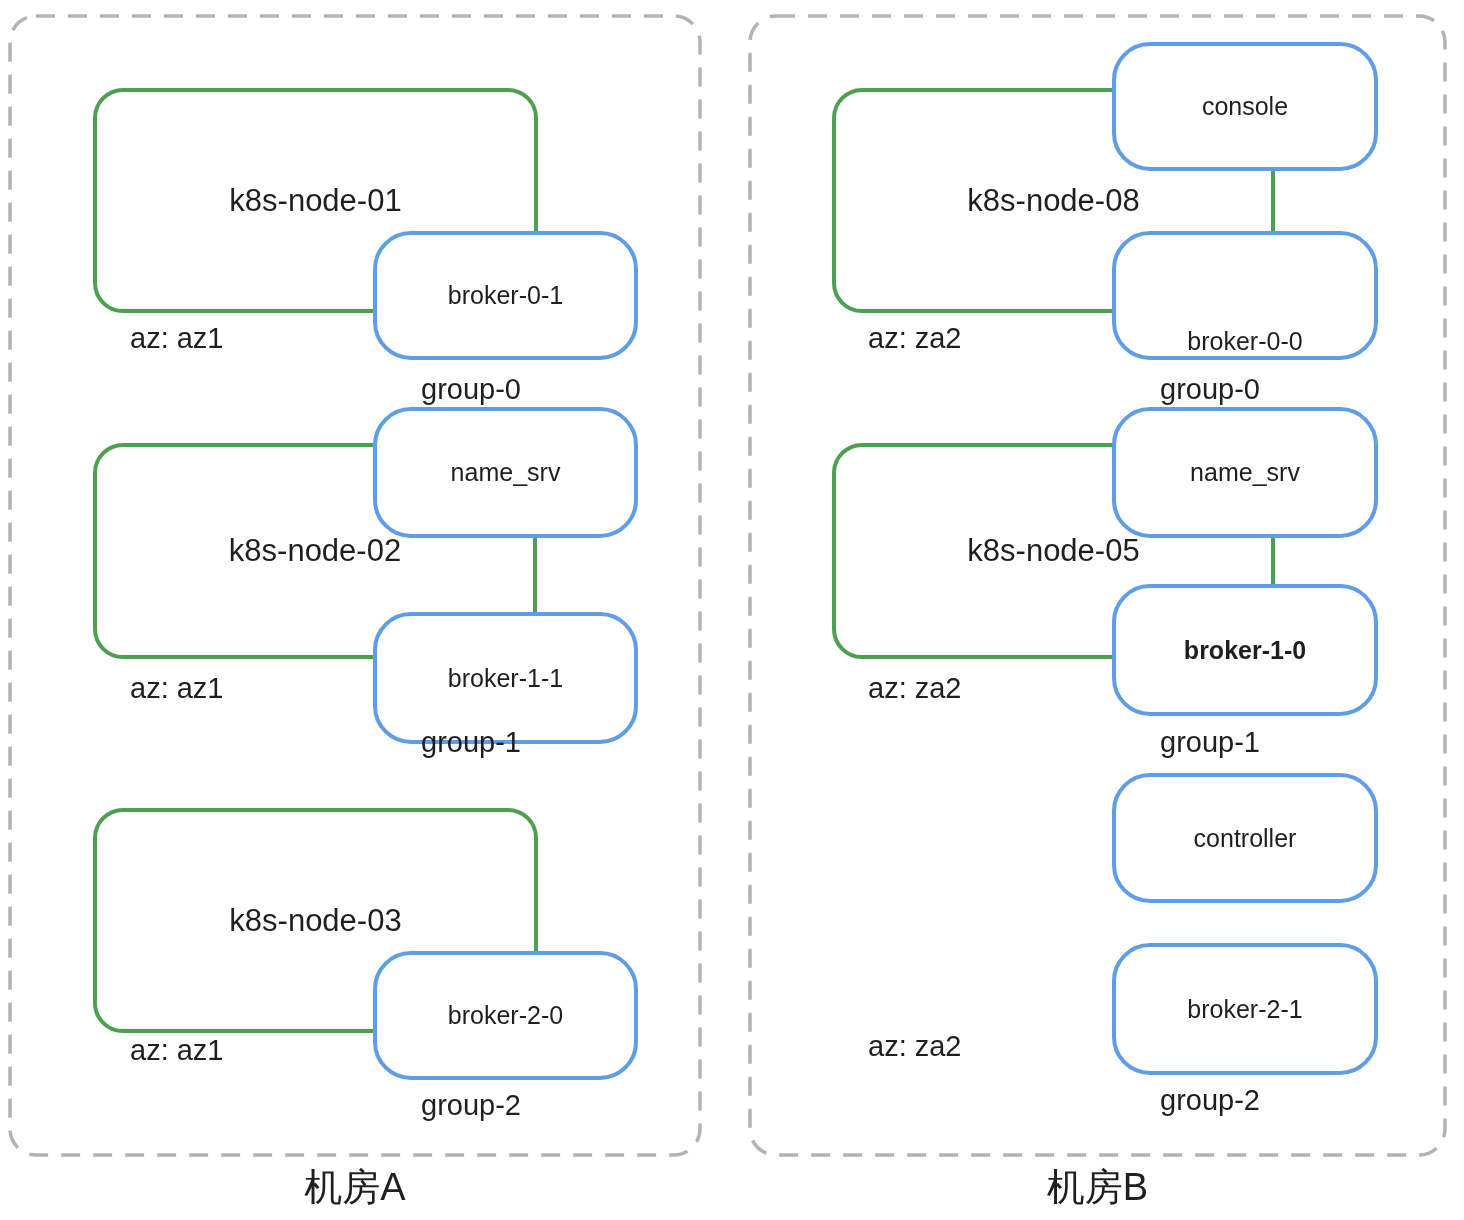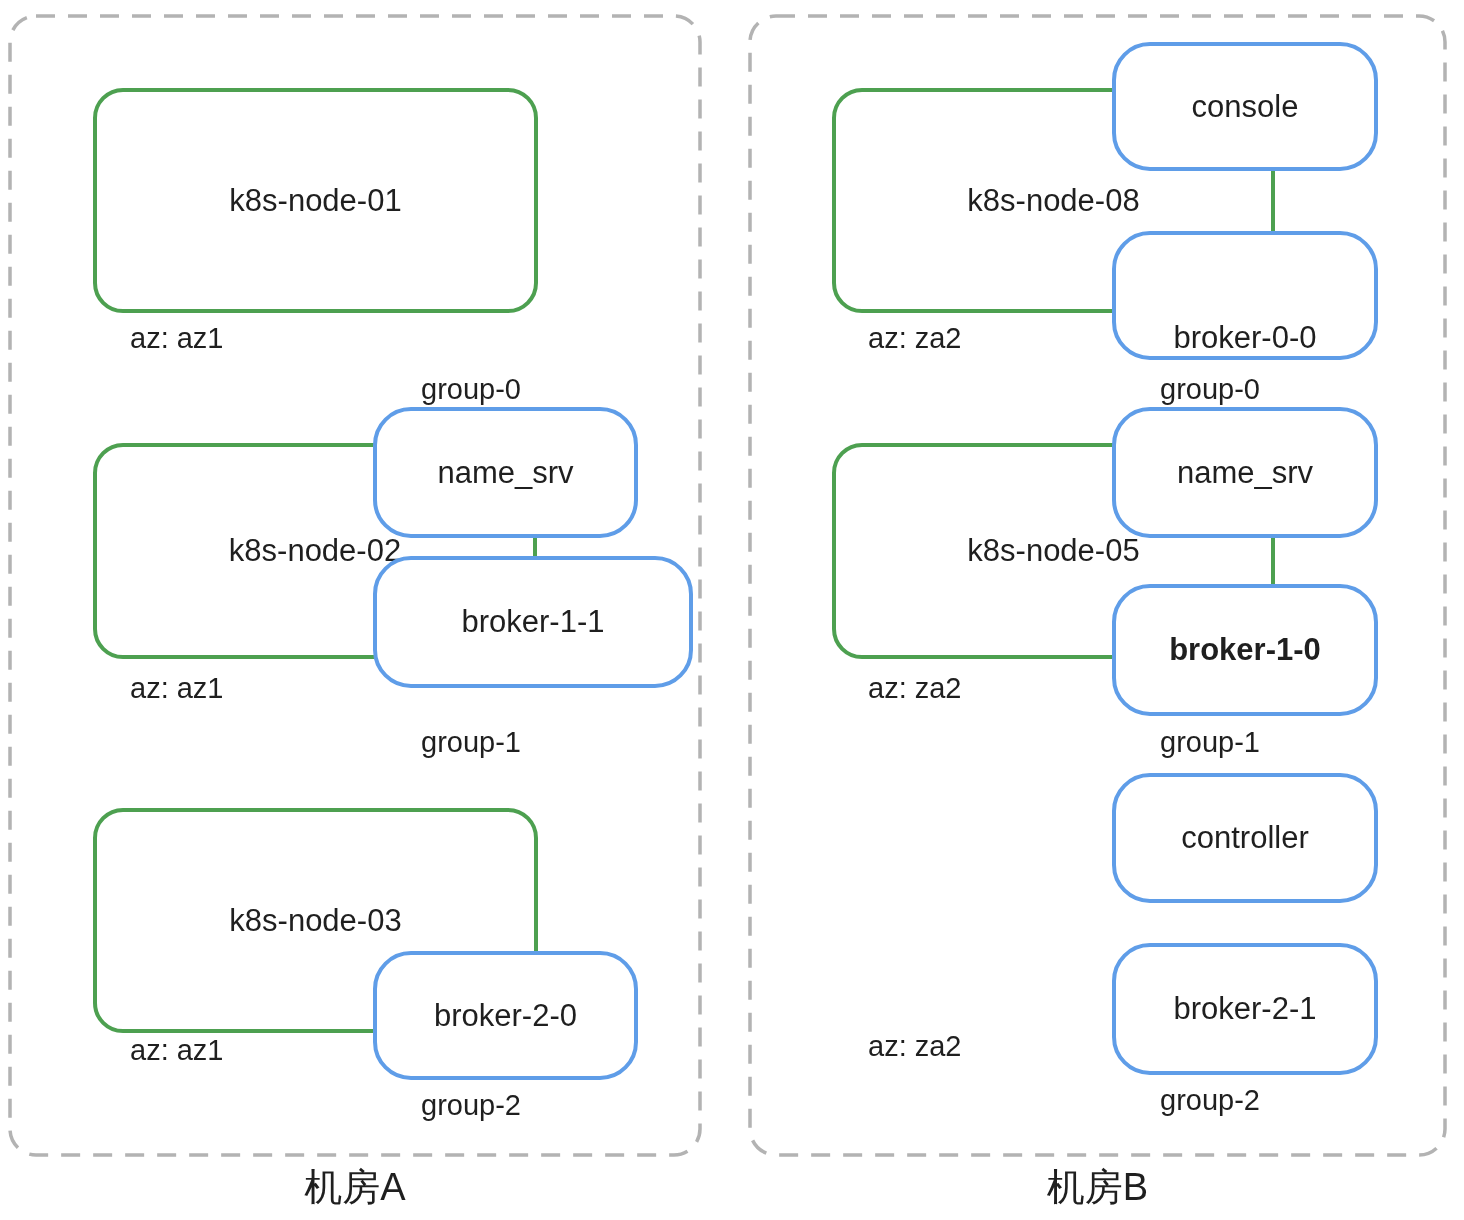--- a/index.html
+++ b/index.html
@@ -26,47 +26,50 @@
   }
   .knode-label{font-size:31px;color:var(--ink);}
 
   .service{
     position:absolute;z-index:2;
     border:4px solid var(--blue);
     border-radius:38px;
     background:var(--bg);
     display:flex;align-items:center;justify-content:center;
   }
-  .service-label{font-size:31px;color:var(--ink);}
+  .service-label{font-size:25px;color:var(--ink);}
 
   .az-label{position:absolute;z-index:3;font-size:29px;color:var(--ink);white-space:nowrap;}
   .group-label{position:absolute;z-index:3;width:200px;text-align:center;font-size:29px;color:var(--ink);white-space:nowrap;}
 </style>
 </head>
 <body>
 
 <div id="canvas">
 
   <svg class="dc-border" style="left:8px;top:14px;" width="694" height="1143" viewBox="0 0 694 1143">
     <rect x="2" y="2" width="690" height="1139" rx="26" ry="26" fill="#ffffff" stroke="#b3b3b3" stroke-width="3.5" stroke-dasharray="19 13"></rect>
   </svg>
 
   <div class="knode" style="left:93px;top:88px;width:445px;height:225px;">
     <span class="knode-label">k8s-node-01</span>
   </div>
+  <div class="service" style="left:373px;top:231px;width:265px;height:129px;">
+    <span class="service-label">broker-0-1</span>
+  </div>
   <div class="az-label" style="left:130px;top:322px;">az: az1</div>
   <div class="group-label" style="left:371px;top:373px;">group-0</div>
 
   <div class="knode" style="left:93px;top:443px;width:444px;height:216px;">
     <span class="knode-label">k8s-node-02</span>
   </div>
   <div class="service" style="left:373px;top:407px;width:265px;height:131px;">
     <span class="service-label">name_srv</span>
   </div>
-  <div class="service" style="left:373px;top:556px;width:320px;height:132px;">
+  <div class="service" style="left:373px;top:612px;width:265px;height:132px;">
     <span class="service-label">broker-1-1</span>
   </div>
   <div class="az-label" style="left:130px;top:672px;">az: az1</div>
   <div class="group-label" style="left:371px;top:726px;">group-1</div>
 
   <div class="knode" style="left:93px;top:808px;width:445px;height:225px;">
     <span class="knode-label">k8s-node-03</span>
   </div>
   <div class="service" style="left:373px;top:951px;width:265px;height:129px;">
     <span class="service-label">broker-2-0</span>

